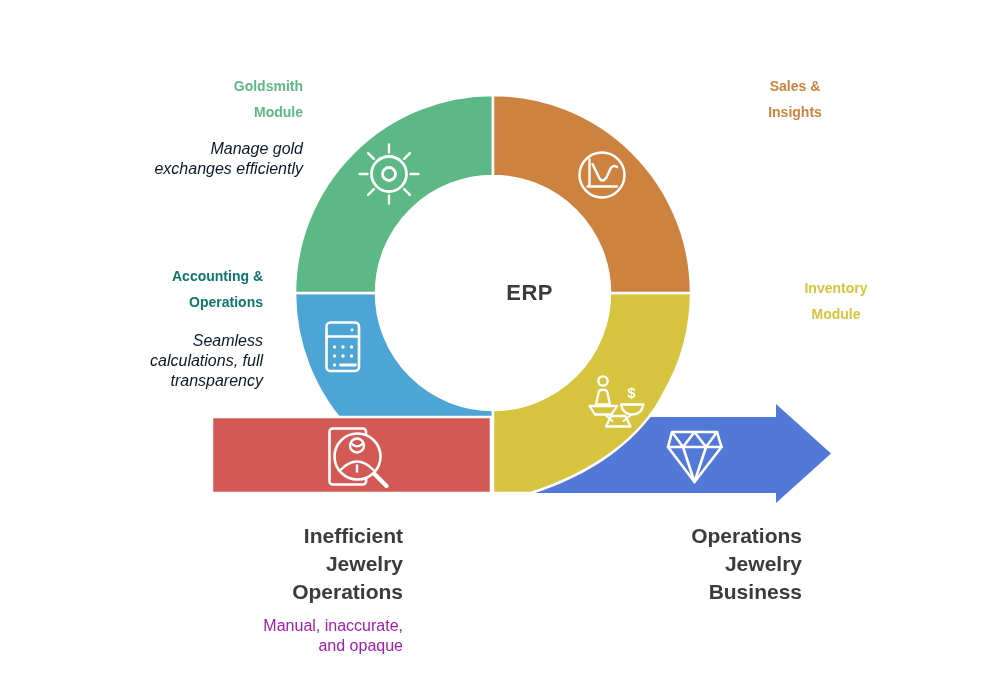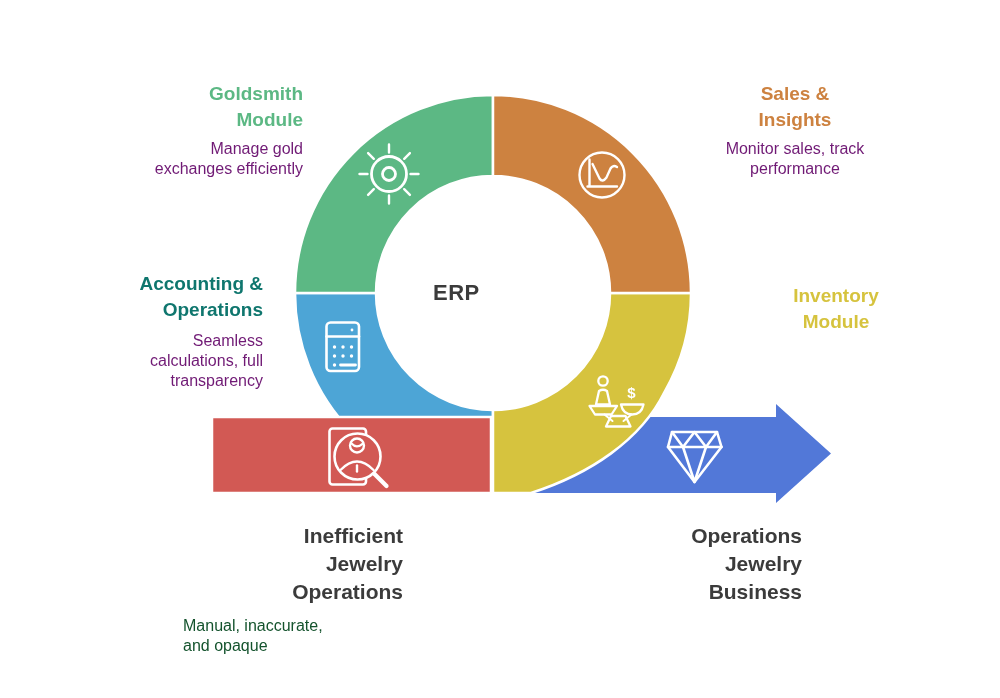--- a/index.html
+++ b/index.html
@@ -2,28 +2,28 @@
 <html><head>
 <meta charset="utf-8">
 <style>
   html,body { margin:0; padding:0; background:#fff; }
   #stage {
     position:relative; width:1000px; height:698px; background:#ffffff;
     font-family:"Liberation Sans", sans-serif; overflow:hidden;
   }
   #diagram-svg { position:absolute; left:0; top:0; }
   .label { position:absolute; white-space:pre-line; }
-  .module-title { font-size:19px; font-weight:bold; line-height:26px;margin-top:8px; }
-  .module-desc  { font-size:16px; line-height:20px; color:#701a75; }
+  .module-title { font-size:14px; font-weight:bold; line-height:26px; }
+  .module-desc  { font-size:16px; line-height:20px; color:#0f172a;font-style:italic; }
   .flow-title   { font-size:21px; font-weight:bold; line-height:28px; color:#3b3b3b; text-align:right; }
-  .flow-desc    { font-size:16px; line-height:20px; color:#14532d; text-align:left; }
+  .flow-desc    { font-size:16px; line-height:20px; color:#a21caf; text-align:right; }
   .align-r { text-align:right; }
   .align-l { text-align:center; }
   #erp-label {
-    position:absolute; left:433px; top:280px; width:120px; text-align:left;
+    position:absolute; left:433px; top:280px; width:120px; text-align:right;
     font-size:22px; font-weight:bold; color:#3b3b3b; letter-spacing:0.5px;
   }
   svg text { font-family:"Liberation Sans", sans-serif; }
 </style>
 </head>
 <body>
 
 <div id="stage">
 
   <svg id="diagram-svg" width="1000" height="698" viewBox="0 0 1000 698">
@@ -100,22 +100,20 @@
 
   <div id="erp-label">ERP</div>
 
   <div class="label module-title align-r" style="right: 697px; top: 73px; width: 220px; color: rgb(92, 184, 132);">Goldsmith
 Module</div>
   <div class="label module-desc align-r" style="right:697px; top:139px; width:220px;">Manage gold
 exchanges efficiently</div>
 
   <div class="label module-title align-l" style="left: 685px; top: 73px; width: 220px; color: rgb(205, 130, 64);">Sales &amp;
 Insights</div>
-  <div class="label module-desc align-l" style="left:685px; top:139px; width:220px;">Monitor sales, track
-performance</div>
 
   <div class="label module-title align-r" style="right: 737px; top: 263px; width: 220px; color: #0f766e;">Accounting &amp;
 Operations</div>
   <div class="label module-desc align-r" style="right:737px; top:331px; width:220px;">Seamless
 calculations, full
 transparency</div>
 
   <div class="label module-title align-l" style="left: 726px; top: 275px; width: 220px; color: rgb(214, 195, 62);">Inventory
 Module</div>
 

